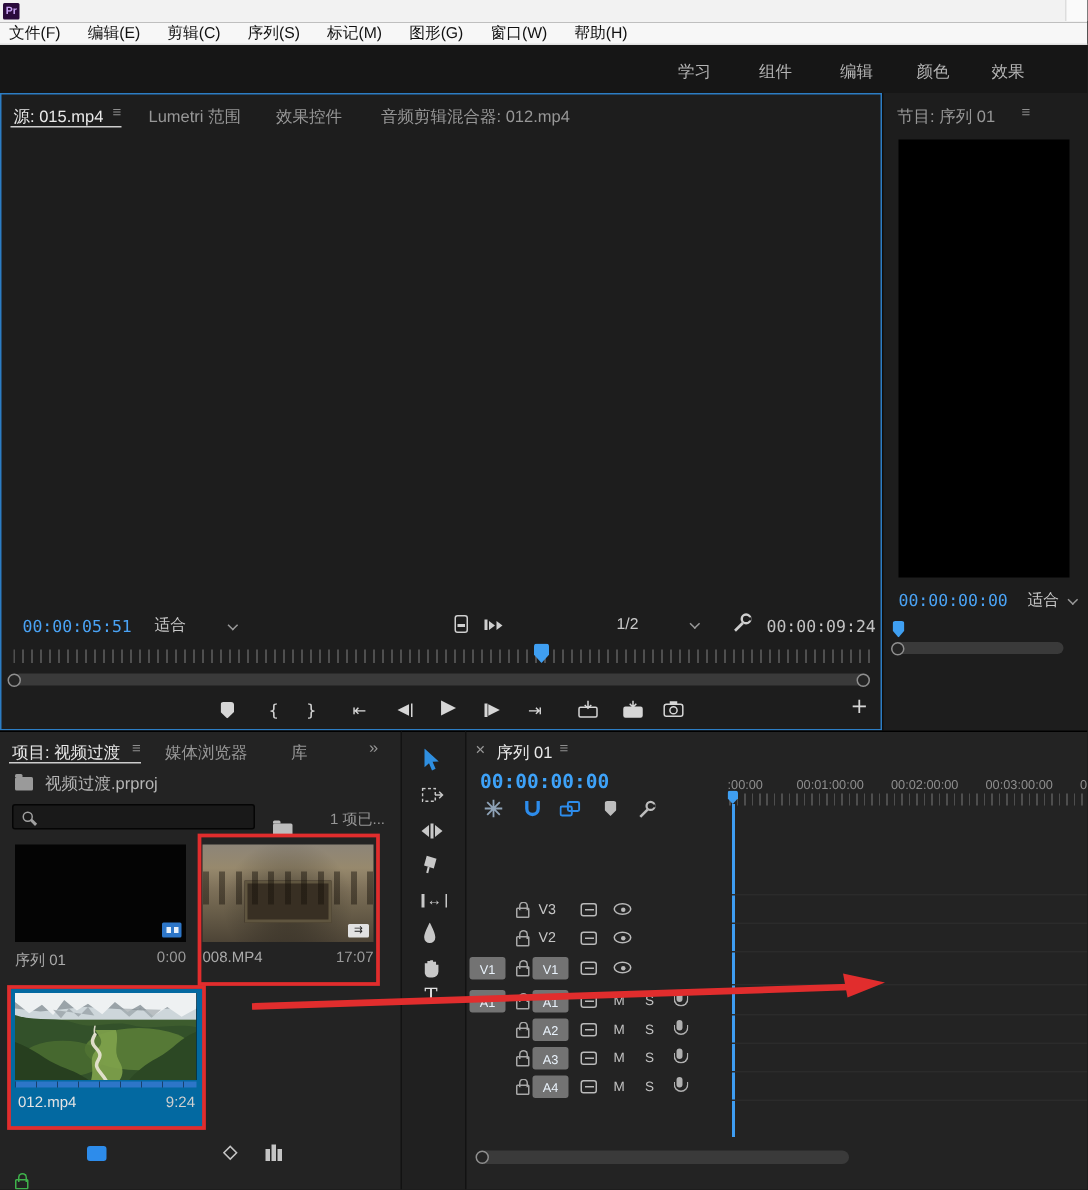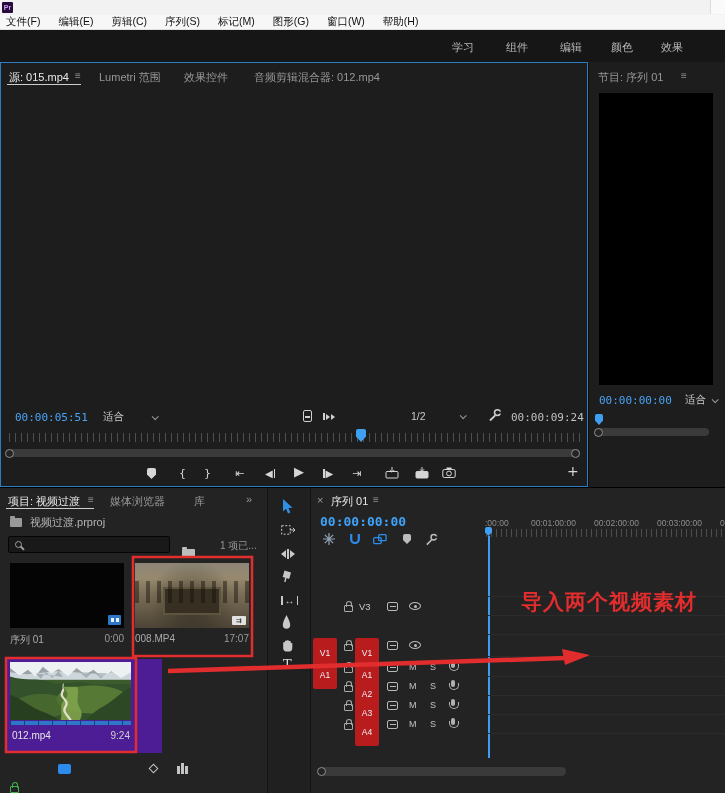--- a/index.html
+++ b/index.html
@@ -69,21 +69,21 @@
 .card .dur{font-size:10px;color:#9b9b9b}
 .thumb1{width:114px;height:65px;background:#040404;position:relative}
 .seqbadge{position:absolute;right:3px;bottom:3px;width:13px;height:10px;background:#2d76c8;border-radius:1px}
 .seqbadge::after{content:"";position:absolute;left:2.5px;top:3px;width:3px;height:4px;background:#e8f1fa;box-shadow:5px 0 0 #e8f1fa}
 .thumb2{width:114px;height:65px;position:relative;overflow:hidden;background:
  radial-gradient(circle at 50% 62%,rgba(0,0,0,.38),transparent 62%),
  linear-gradient(180deg,#8d8578 0%,#97896d 24%,#7d7059 46%,#6b604b 66%,#4d4436 100%)}
 .thumb2::before{content:"";position:absolute;left:28px;right:28px;top:24px;bottom:13px;background:#382f23;box-shadow:inset 0 0 0 2px #5f553f}
 .thumb2::after{content:"";position:absolute;left:0;right:0;top:18px;height:22px;background:repeating-linear-gradient(to right,rgba(20,15,8,.45) 0 4px,transparent 4px 11px)}
 .clipbadge{position:absolute;right:3px;bottom:3px;width:14px;height:9px;background:#e2e2e2;border-radius:1px;color:#222;font-size:7px;line-height:9px;text-align:center}
-.card3{left:6px;top:171px;width:156px;height:94px;background:#4c1d95}
+.card3{left:6px;top:171px;width:130px;height:94px;background:#0369a1}
 .thumb3{left:4px;top:3px;width:121px;height:58px;overflow:hidden;background:#000}
 .scrubline{left:4px;top:62px;width:121px;height:4px;background:#2d76c8;
  background-image:repeating-linear-gradient(to right,rgba(0,0,0,.45) 0 1px,transparent 1px 14px)}
 .lockico{position:relative;width:9px;height:7px;border:1.4px solid #a8a8a8;border-radius:1px;margin-top:4px}
 .lockico::before{content:"";position:absolute;left:1px;top:-5px;width:4px;height:5px;border:1.4px solid #a8a8a8;border-bottom:none;border-radius:3px 3px 0 0}
 .lockico.green,.lockico.green::before{border-color:#3fb14b}
 .iv{width:13px;height:10px;background:#2d8ceb;border-radius:2px}
 .dia{width:7px;height:7px;border:1.3px solid #c4c4c4;transform:rotate(45deg)}
 .strips{display:flex;gap:1.5px;align-items:flex-end}
 .strips i{display:block;width:2.5px;background:#c4c4c4}
@@ -100,21 +100,21 @@
 .slip{display:flex;align-items:center;gap:2px;color:#c8c8c8;font-size:10px}
 .slip em{display:block;width:1.5px;height:9px;background:#c8c8c8}
 
 
 .tlpanel{left:310px;top:487px;width:415px;height:306px;background:#232323;border-top:1px solid #000;border-left:1px solid #121212}
 .tl-tc{font-family:"DejaVu Sans Mono","Liberation Mono",monospace;font-size:13px;font-weight:bold;color:#3ea2f8}
 .rlabel{position:absolute;top:0;font-size:8.5px;color:#8e8e8e;white-space:nowrap}
 .rticks{position:absolute;left:175px;right:0;top:41px;height:8px;background:repeating-linear-gradient(to right,#4e4e4e 0,#4e4e4e 1px,transparent 1px,transparent 5px)}
 .lane{position:absolute;left:177px;right:0;border-bottom:1px solid #2b2b2b}
 .trow{position:absolute;left:0;width:177px;height:19px}
-.patch{position:absolute;width:24px;height:29px;top:2px;background:#b91c1c;border-radius:2px;color:#eaf3fc;font-size:8.5px;display:flex;align-items:center;justify-content:center}
+.patch{position:absolute;width:24px;height:15px;top:2px;background:#737373;border-radius:2px;color:#eaf3fc;font-size:8.5px;display:flex;align-items:center;justify-content:center}
 .tlabel{position:absolute;font-size:9.5px;color:#c6c6c6;top:4px}
 .eye{position:absolute;width:12px;height:8px;border:1px solid #b9b9b9;border-radius:50%;top:5px}
 .eye::after{content:"";position:absolute;left:3.5px;top:1.8px;width:3px;height:3px;background:#b9b9b9;border-radius:50%}
 .sync{position:absolute;width:11px;height:9px;border:1px solid #b9b9b9;border-radius:2px;top:5px}
 .sync::after{content:"";position:absolute;left:1.5px;right:1.5px;top:2.5px;height:1.8px;background:#b9b9b9}
 .ms{position:absolute;font-size:9px;color:#c2c2c2;top:4px}
 .mic{position:absolute;width:4px;height:7px;background:#b0b0b0;border-radius:2px;top:3px}
 .mic::after{content:"";position:absolute;left:-2.4px;top:2.6px;width:8px;height:6px;border:1px solid #b0b0b0;border-top:none;border-radius:0 0 5px 5px}
 .bowtie{position:absolute;font-size:7px;color:#c9c9c9;letter-spacing:-1px;top:5px}
 .tl-lock{position:absolute;top:4px}
@@ -393,20 +393,26 @@
   <div class="lane" style="top:208px;height:19px"></div>
   <div class="lane" style="top:227px;height:19px"></div>
 
   <div class="trow" style="top:109px">
     <div class="lockico tl-lock" style="left:33px"></div>
     <span class="tlabel" style="left:48px">V3</span>
     <div class="sync" style="left:76px"></div>
     <div class="eye" style="left:98px"></div>
   </div>
 
+  <div class="trow" style="top:128px">
+    <div class="lockico tl-lock" style="left:33px"></div>
+    <span class="tlabel" style="left:48px">V2</span>
+    <div class="sync" style="left:76px"></div>
+    <div class="eye" style="left:98px"></div>
+  </div>
 
   <div class="trow" style="top:148px">
     <div class="patch" style="left:2px">V1</div>
     <div class="lockico tl-lock" style="left:33px"></div>
     <div class="patch" style="left:44px">V1</div>
     <div class="sync" style="left:76px"></div>
     <div class="eye" style="left:98px"></div>
   </div>
 
   <div class="trow" style="top:170px">
@@ -451,14 +457,13 @@
   <div class="abs scirc" style="left:6px;top:279px"></div>
 </div>
 
 <div class="abs overlay">
   <svg width="725" height="793">
     <rect x="133" y="557" width="119" height="99" fill="none" stroke="#e12d2d" stroke-width="2.5"></rect>
     <rect x="6" y="658" width="130" height="94" fill="none" stroke="#e12d2d" stroke-width="2.5"></rect>
     <line x1="168" y1="671" x2="566" y2="658" stroke="#e12d2d" stroke-width="4.5"></line>
     <polygon points="590,655 562,649 565,665" fill="#e12d2d"></polygon>
   </svg>
-  <div class="anno-text">导入两个视频素材</div>
 </div>
 
 </body></html>

